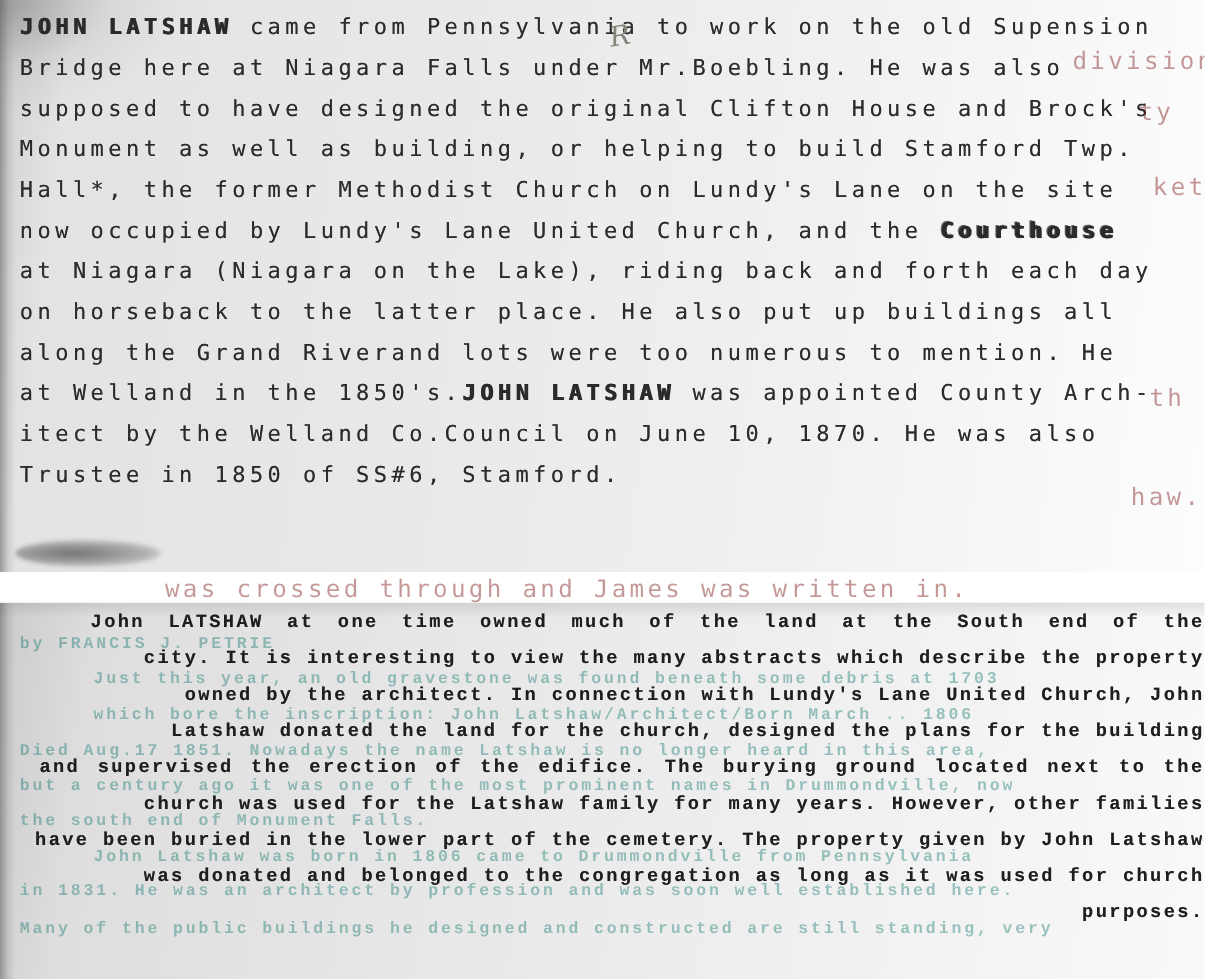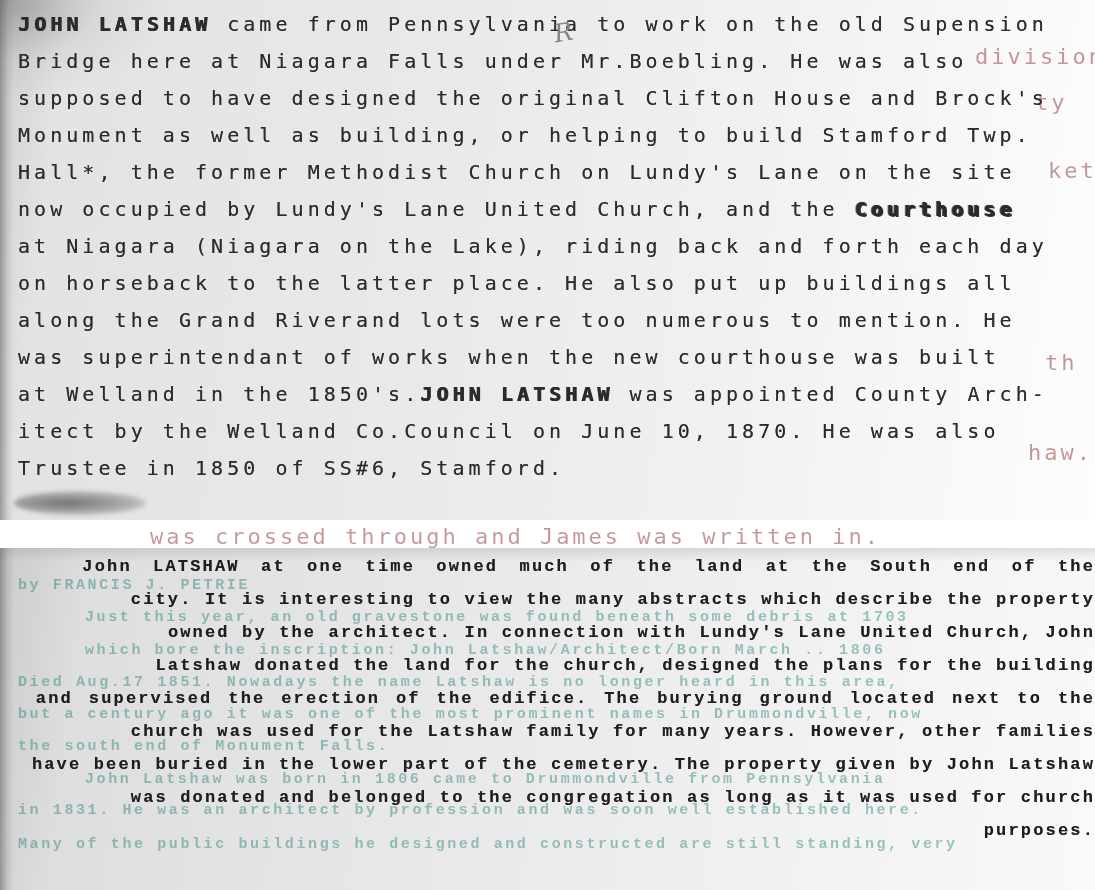--- a/index.html
+++ b/index.html
@@ -55,21 +55,20 @@
     <div class="lines" id="block1-lines">
         <div class="tline"><span class="seg-bold">JOHN LATSHAW</span><span> came from Pennsylvania to work on the old Supension</span></div>
         <div class="tline"><span>Bridge here at Niagara Falls under Mr.Boebling. He was also</span></div>
         <div class="tline"><span>supposed to have designed the original Clifton House and Brock's</span></div>
         <div class="tline"><span>Monument as well as building, or helping to build Stamford Twp.</span></div>
         <div class="tline"><span>Hall*, the former Methodist Church on Lundy's Lane on the site</span></div>
         <div class="tline"><span>now occupied by Lundy's Lane United Church, and the </span><span class="seg-overstrike">Courthouse</span></div>
         <div class="tline"><span>at Niagara (Niagara on the Lake), riding back and forth each day</span></div>
         <div class="tline"><span>on horseback to the latter place. He also put up buildings all</span></div>
         <div class="tline"><span>along the Grand Riverand lots were too numerous to mention. He</span></div>
-        <div class="tline"><span>was superintendant of works when the new courthouse was built</span></div>
         <div class="tline"><span>at Welland in the 1850's.</span><span class="seg-bold">JOHN LATSHAW</span><span> was appointed County Arch-</span></div>
         <div class="tline"><span>itect by the Welland Co.Council on June 10, 1870. He was also</span></div>
         <div class="tline"><span>Trustee in 1850 of SS#6, Stamford.</span></div>
       </div>
   </section>
 
   <div class="smudge"></div>
 
   <span class="handwritten" style="left: 554px; top: 20px;">R</span>
 

